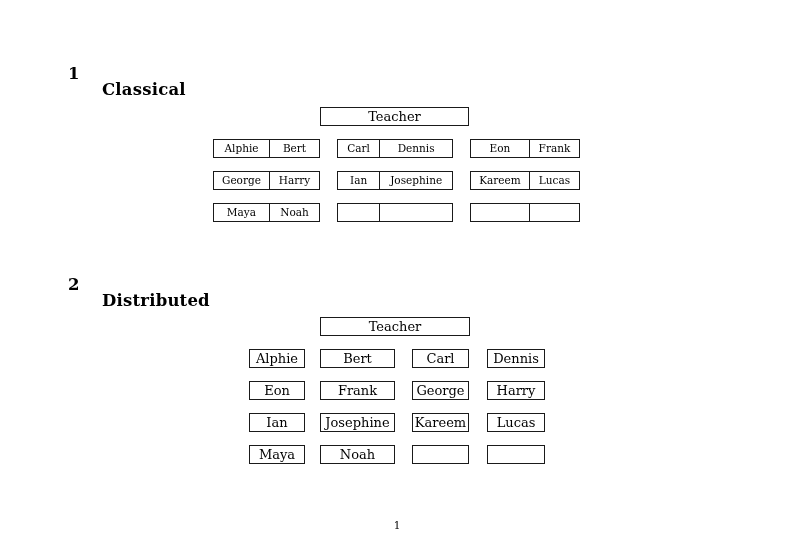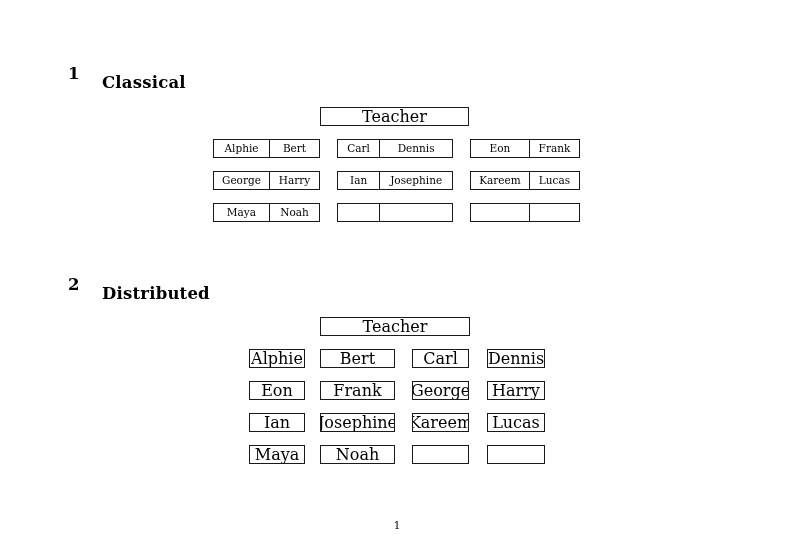--- a/index.html
+++ b/index.html
@@ -33,32 +33,32 @@
     line-height: 1;
   }
   .section-heading .sec-num {
     position: absolute;
     left: 0;
     top: 0;
   }
   .section-heading .sec-title {
     position: absolute;
     left: 34px;
-    top: 9px;
+    top: 16px;
   }
   #heading-1 { left: 68px; top: 66px; }
   #heading-2 { left: 68px; top: 277px; }
 
   
   .box {
     position: absolute;
     box-sizing: border-box;
     border: 1px solid #1a1a1a;
     background: #ffffff;
-    font-size: 16px;
+    font-size: 13px;
     line-height: 1;
     display: flex;
     align-items: center;
     justify-content: center;
     white-space: nowrap;
     overflow: hidden;
   }
 
   .teacher-box {
     height: 19px;

